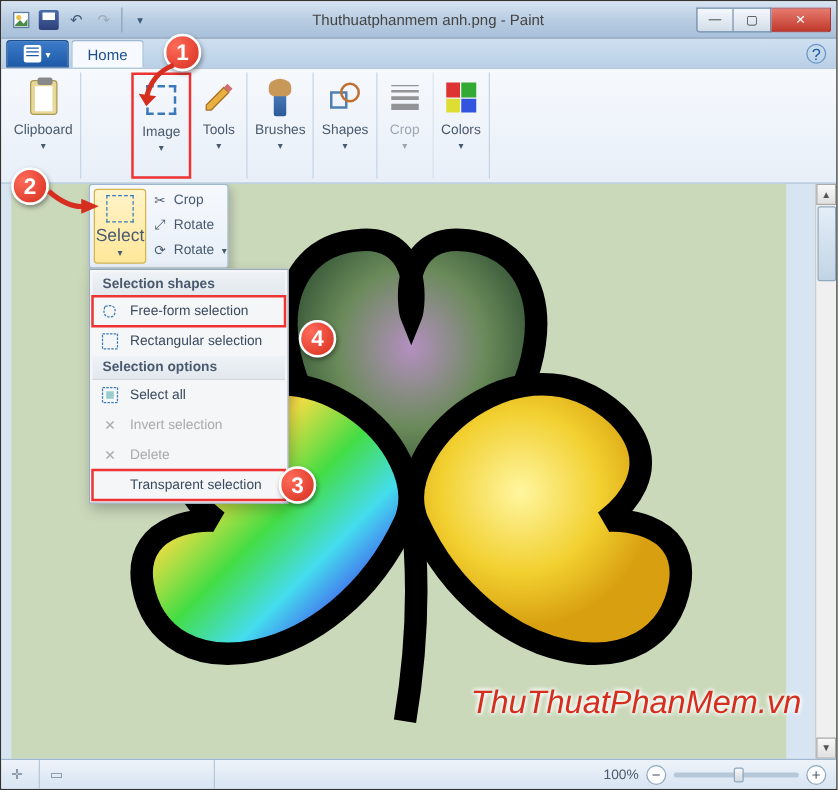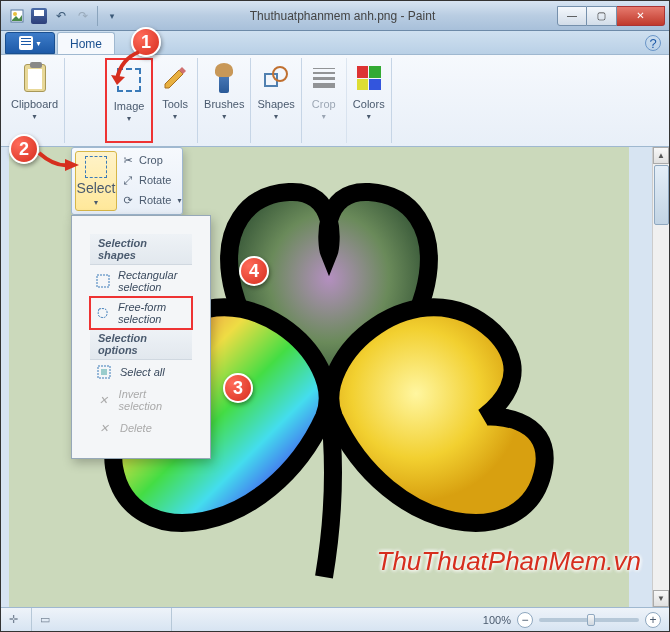--- a/index.html
+++ b/index.html
@@ -64,21 +64,21 @@
 
 .image-panel { position: absolute; left: 70px; top: 0; width: 112px; height: 68px; background: linear-gradient(#f6f9fd,#e8eff8); border: 1px solid #9fb8d0; border-radius: 3px; padding: 3px; display: flex; box-shadow: 2px 4px 8px rgba(0,0,0,.2); }
 .select-btn { width: 42px; display: flex; flex-direction: column; align-items: center; background: linear-gradient(#fff3c9,#ffe89a); border: 1px solid #d6b648; border-radius: 3px; padding: 2px; }
 .select-sq { width: 22px; height: 22px; border: 1px dashed #3a7ab8; margin: 2px 0; }
 .select-btn-label { font-size: 14px; color: #4a5a6e; }
 .image-side { flex: 1; padding-left: 4px; display: flex; flex-direction: column; gap: 2px; }
 .side-item { display: flex; align-items: center; gap: 4px; font-size: 11px; color: #4a5a6e; height: 18px; }
 .side-icon { width: 14px; height: 14px; display: inline-flex; align-items: center; justify-content: center; }
 
 
-.dropdown { position: absolute; left: 70px; top: 68px; width: 140px; background: #f4f6f8; border: 1px solid #96a8b8; box-shadow: 2px 4px 10px rgba(0,0,0,.25); padding: 18px; font-size: 11px; font-style: italic; }
+.dropdown { position: absolute; left: 70px; top: 68px; width: 160px; background: #f4f6f8; border: 1px solid #96a8b8; box-shadow: 2px 4px 10px rgba(0,0,0,.25); padding: 2px; font-size: 11px; }
 .dd-header { background: linear-gradient(#eef2f6,#e2e8ee); padding: 3px 8px; font-weight: bold; color: #4a5a6e; border-bottom: 1px solid #d0d8e0; }
 .dd-item { display: flex; align-items: center; gap: 8px; padding: 4px 6px; color: #3a4a5e; }
 .dd-item.disabled { color: #aaa; }
 .dd-item .dd-icon { width: 16px; height: 16px; display: inline-flex; align-items: center; justify-content: center; }
 .dd-item.hl { outline: 2px solid #e33; outline-offset: -1px; }
 
 
 .callout { position: absolute; width: 30px; height: 30px; background: radial-gradient(circle at 30% 30%, #ff6b5a, #d62e1e); border: 2px solid #fff; border-radius: 50%; color: #fff; font-size: 18px; font-weight: bold; display: flex; align-items: center; justify-content: center; box-shadow: 1px 2px 4px rgba(0,0,0,.4); }
 .arrow { position: absolute; }
 .arrow svg { overflow: visible; }
@@ -257,54 +257,58 @@
       <div class="side-item">
           <span class="side-icon">⟳</span>
           <span>Rotate</span>
           <span style="font-size:8px;margin-left:2px">▾</span>
         </div>
     </div>
   </div>
 
   <div class="dropdown">
     <div class="dd-header">Selection shapes</div>
+    <div class="dd-item hl">
+      <span class="dd-icon">
+          <svg width="14" height="14">
+            <path d="M3 3 Q12 1 11 8 Q10 13 4 11 Q1 9 3 3 Z" fill="none" stroke="#3a7ab8" stroke-dasharray="2,1"></path>
+          </svg>
+        </span>
+      <span>Free-form selection</span>
+    </div>
     <div class="dd-item">
       <span class="dd-icon">
           <svg width="14" height="14">
             <rect x="1" y="1" width="12" height="12" fill="none" stroke="#3a7ab8" stroke-dasharray="2,1"></rect>
           </svg>
         </span>
       <span>Rectangular selection</span>
-    </div>
-    <div class="dd-item hl">
-      <span class="dd-icon">
-          <svg width="14" height="14">
-            <path d="M3 3 Q12 1 11 8 Q10 13 4 11 Q1 9 3 3 Z" fill="none" stroke="#3a7ab8" stroke-dasharray="2,1"></path>
-          </svg>
-        </span>
-      <span>Free-form selection</span>
     </div>
     <div class="dd-header">Selection options</div>
     <div class="dd-item">
       <span class="dd-icon">
           <svg width="14" height="14">
             <rect x="1" y="1" width="12" height="12" fill="none" stroke="#3a7ab8" stroke-dasharray="2,1"></rect>
             <rect x="4" y="4" width="6" height="6" fill="#9cc"></rect>
           </svg>
         </span>
       <span>Select all</span>
     </div>
     <div class="dd-item disabled">
       <span class="dd-icon">✕</span>
       <span>Invert selection</span>
     </div>
     <div class="dd-item disabled">
       <span class="dd-icon">✕</span>
       <span>Delete</span>
     </div>
+    <div class="dd-item hl">
+      <span class="dd-icon"></span>
+      <span>Transparent selection</span>
+    </div>
   </div>
 
   <div class="scrollbar-v">
     <div class="scroll-btn">▲</div>
     <div class="scroll-thumb"></div>
     <div class="scroll-btn bottom">▼</div>
   </div>
 
   <div class="watermark">ThuThuatPhanMem.vn</div>
 </div>

